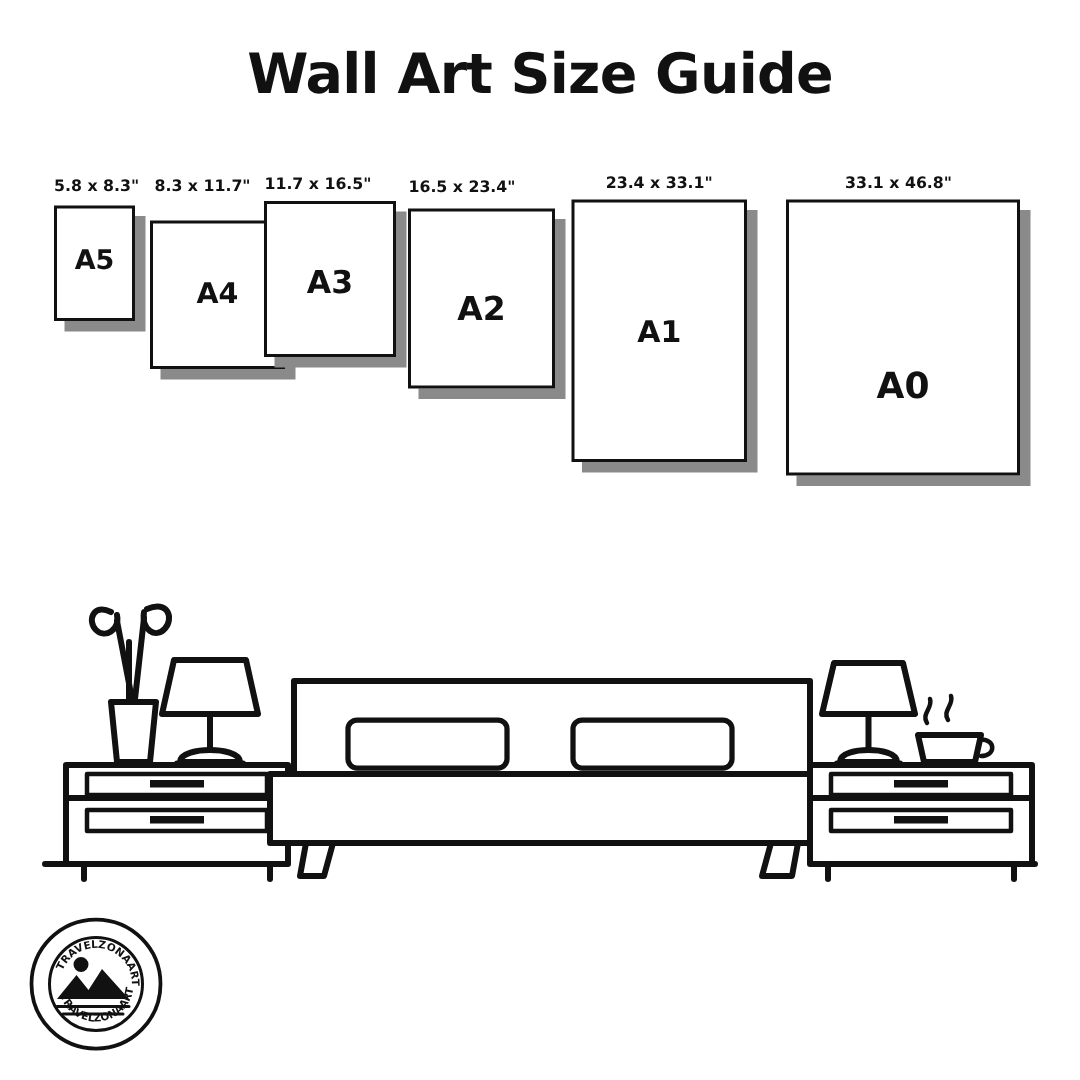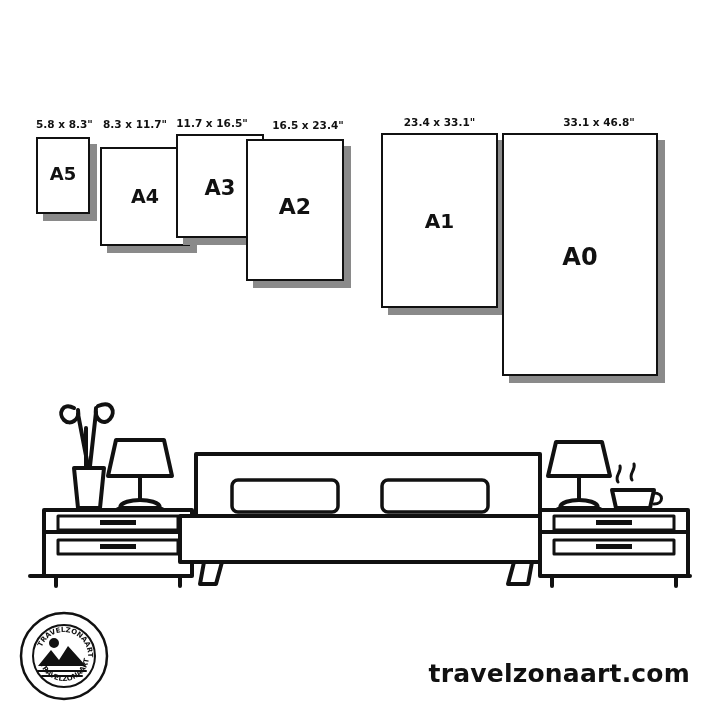--- a/index.html
+++ b/index.html
@@ -101,20 +101,21 @@
     font-weight: bold;
     fill: #111111;
     font-family: "DejaVu Sans", sans-serif;
   }
 </style>
 </head>
 <body>
 
 <div id="page">
 
+  <div class="title">Wall Art Size Guide</div>
 
   <div id="frames">
       <div class="frame-group">
         <div class="frame-label" style="left: 36px; top: 118px; width: 54px;">5.8 x 8.3"</div>
         <div class="frame-box" style="left: 36px; top: 137px; width: 54px; height: 77px;">
           <div class="frame-name" style="top: 24px; font-size: 18px;">A5</div>
         </div>
       </div>
       <div class="frame-group">
         <div class="frame-label" style="left: 100px; top: 118px; width: 70px;">8.3 x 11.7"</div>
@@ -123,33 +124,33 @@
         </div>
       </div>
       <div class="frame-group">
         <div class="frame-label" style="left: 176px; top: 117px; width: 72px;">11.7 x 16.5"</div>
         <div class="frame-box" style="left: 176px; top: 134px; width: 88px; height: 104px;">
           <div class="frame-name" style="top: 40px; font-size: 21px;">A3</div>
         </div>
       </div>
       <div class="frame-group">
         <div class="frame-label" style="left: 259px; top: 119px; width: 98px;">16.5 x 23.4"</div>
-        <div class="frame-box" style="left: 246px; top: 139px; width: 98px; height: 142px;">
+        <div class="frame-box" style="left: 272px; top: 139px; width: 98px; height: 120px;">
           <div class="frame-name" style="top: 53px; font-size: 22px;">A2</div>
         </div>
       </div>
       <div class="frame-group">
         <div class="frame-label" style="left: 381px; top: 116px; width: 117px;">23.4 x 33.1"</div>
         <div class="frame-box" style="left: 381px; top: 133px; width: 117px; height: 175px;">
           <div class="frame-name" style="top: 74px; font-size: 20px;">A1</div>
         </div>
       </div>
       <div class="frame-group">
         <div class="frame-label" style="left: 521px; top: 116px; width: 156px;">33.1 x 46.8"</div>
-        <div class="frame-box" style="left: 502px; top: 133px; width: 156px; height: 243px;">
+        <div class="frame-box" style="left: 524px; top: 133px; width: 156px; height: 184px;">
           <div class="frame-name" style="top: 108px; font-size: 24px;">A0</div>
         </div>
       </div>
     </div>
 
   <div id="scene">
     <svg width="720" height="230" viewBox="0 0 720 230" xmlns="http://www.w3.org/2000/svg">
       <g fill="none" stroke="#111111" stroke-width="4" stroke-linecap="round" stroke-linejoin="round">
 
         <line x1="30" y1="196" x2="60" y2="196"></line>
@@ -238,15 +239,14 @@
       <path id="arcBottom" d="M46,46 m-25,0 a25,25 0 0,0 50,0" fill="none"></path>
       <text class="logo-text">
         <textPath href="#arcTop" startOffset="12%">TRAVELZONAART</textPath>
       </text>
       <text class="logo-text">
         <textPath href="#arcBottom" startOffset="10%">TRAVELZONAART</textPath>
       </text>
     </svg>
   </div>
 
-  <div class="site-url">travelzonaart.com</div>
 
 </div>
 
 </body></html>

